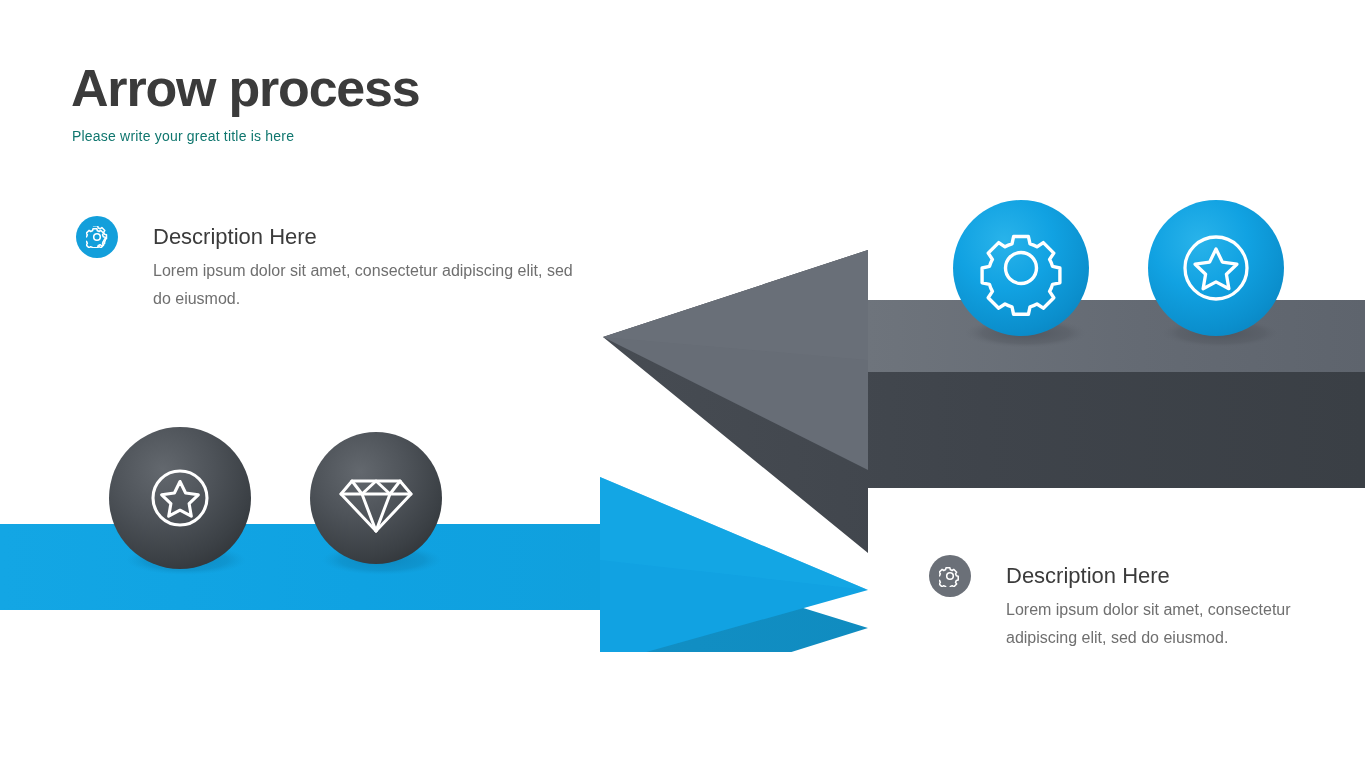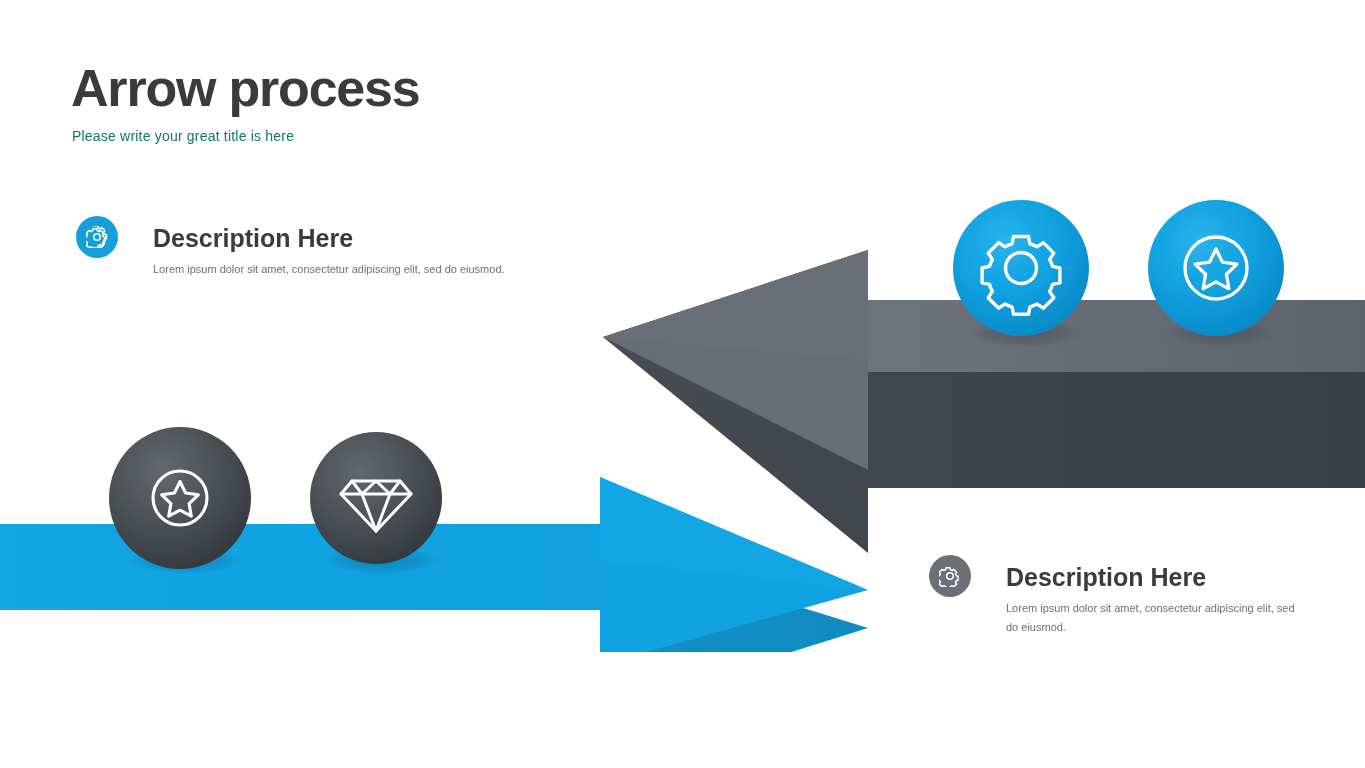--- a/index.html
+++ b/index.html
@@ -32,25 +32,25 @@
   .desc-block{position:absolute;}
   .desc-badge{
     position:absolute;left:0;top:0;
     width:42px;height:42px;border-radius:50%;
     display:flex;align-items:center;justify-content:center;
   }
   .desc-badge.blue{background:#139fdb;}
   .desc-badge.gray{background:#6b7078;}
   .desc-body{position:absolute;}
   .desc-title{
-    font-size:25px;font-weight:bold;color:#3b3b3b;
+    font-size:22px;font-weight:normal;color:#3b3b3b;
     margin:0 0 9px 0;line-height:1;white-space:nowrap;
   }
   .desc-text{
-    font-size:11px;color:#6f6f6f;line-height:1.72;font-weight:400;
+    font-size:16px;color:#6f6f6f;line-height:1.72;font-weight:400;
   }
 
   
   #desc-a{left:76px;top:216px;}
   #desc-a .desc-body{left:77px;top:10px;width:420px;}
   
   #desc-b{left:929px;top:555px;}
   #desc-b .desc-body{left:77px;top:10px;width:300px;}
 </style>
 </head>

